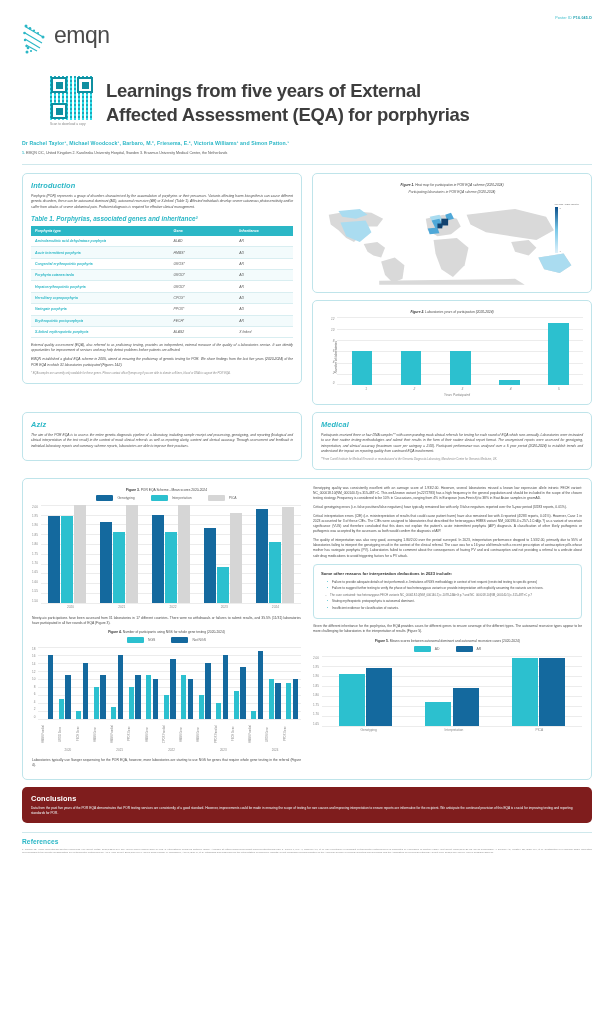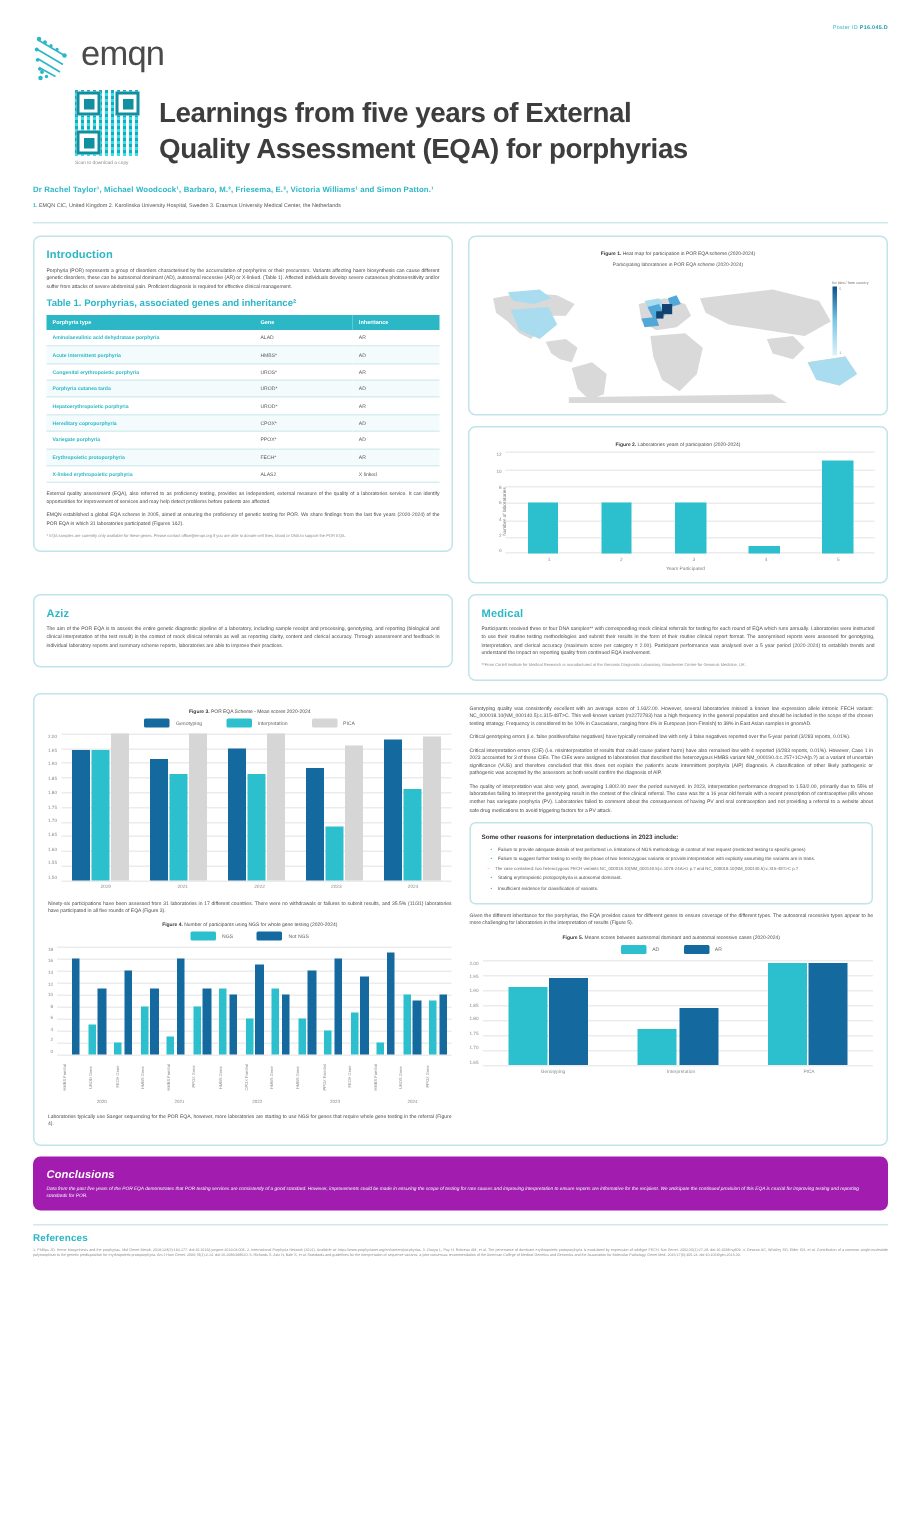--- a/index.html
+++ b/index.html
@@ -12,40 +12,40 @@
   .poster{width:614px;height:1024px;position:relative;background:#fff;padding:0;box-sizing:border-box;}
 
   
   .header{padding:14px 22px 0 22px;position:relative;}
   .poster-id{position:absolute;right:22px;top:16px;font-size:3.6px;color:#2bb7c6;letter-spacing:.2px;}
   .poster-id b{color:#1c9fae;font-weight:700;}
   .logo-row{display:flex;align-items:flex-start;gap:6px;margin-top:10px;}
   .logo-mark{width:26px;height:30px;position:relative;flex:0 0 auto;}
   .logo-word{font-size:23px;font-weight:500;color:#4a4a4a;letter-spacing:-.5px;line-height:1;}
 
-  .title-row{display:flex;align-items:flex-start;gap:12px;margin-top:6px;padding-left:28px;}
+  .title-row{display:flex;align-items:flex-start;gap:12px;margin-top:22px;padding-left:28px;}
   .qr-wrap{width:44px;flex:0 0 auto;}
   .qr{width:44px;height:44px;background:
      repeating-linear-gradient(90deg,#1aa9bb 0 2px,#fff 2px 4px),
      repeating-linear-gradient(0deg,#1aa9bb 0 2px,transparent 2px 4px);
      background-blend-mode:screen;position:relative;}
   .qr .corner{position:absolute;width:12px;height:12px;border:2.5px solid #0f8fa0;background:#fff;}
   .qr .corner i{position:absolute;inset:2.5px;background:#0f8fa0;display:block;}
   .qr .c1{top:1px;left:1px;} .qr .c2{top:1px;right:1px;} .qr .c3{bottom:1px;left:1px;}
   .qr-cap{font-size:3.2px;color:#8a8a8a;margin-top:2px;}
   .main-title{font-size:18.5px;line-height:1.28;font-weight:700;color:#3d3d3d;letter-spacing:-.3px;padding-top:3px;}
 
   .authors{margin-top:14px;font-size:5.2px;color:#2bb7c6;font-weight:600;letter-spacing:.1px;}
   .affil{margin-top:5px;font-size:3.6px;color:#555;}
   .affil b{color:#2bb7c6;}
 
   .rule{height:1px;background:#cfe8ec;margin:9px 22px 0 22px;}
 
   
-  .cols{display:flex;gap:10px;padding:8px 22px 0 22px;align-items:flex-start;}
+  .cols{display:flex;gap:10px;padding:8px 22px 0 22px;align-items:flex-start;font-style:italic;}
   .col{width:50%;display:flex;flex-direction:column;gap:7px;}
 
   .card{border:1px solid #bfe4ea;border-radius:5px;padding:7px 8px;background:#fff;box-sizing:border-box;}
   h2{font-size:7.4px;color:#2bb7c6;margin:0 0 4px 0;font-weight:700;letter-spacing:.1px;}
   p.body{font-size:3.35px;line-height:1.52;margin:0 0 4px 0;color:#4a4a4a;text-align:justify;}
   p.foot{font-size:2.7px;line-height:1.5;color:#8d8d8d;margin:3px 0 0 0;}
 
   
   h3.tabtitle{font-size:6.4px;color:#2bb7c6;margin:5px 0 4px 0;font-weight:700;}
   table.t1{width:100%;border-collapse:collapse;font-size:3.5px;table-layout:fixed;}
@@ -96,21 +96,21 @@
   .callout{border:1px solid #bfe4ea;border-radius:4px;padding:6px 7px;margin-top:5px;}
   .callout h4{font-size:4.2px;margin:0 0 4px 0;color:#333;font-weight:700;}
   ul.bul{margin:0;padding-left:7px;}
   ul.bul li{font-size:3.1px;line-height:1.5;color:#4a4a4a;margin-bottom:2px;list-style:none;position:relative;padding-left:4px;}
   ul.bul li:before{content:"•";position:absolute;left:-1px;color:#2bb7c6;}
   ul.sub{margin:2px 0 2px 0;padding-left:5px;}
   ul.sub li{font-size:2.9px;color:#6d6d6d;list-style:none;position:relative;padding-left:4px;line-height:1.45;}
   ul.sub li:before{content:"–";position:absolute;left:-1px;color:#9a9a9a;}
 
   
-  .concl{background:#a21caf;color:#fff;border-radius:5px;padding:7px 9px;margin:7px 22px 0 22px;font-style:italic;}
+  .concl{background:#7f1d1d;color:#fff;border-radius:5px;padding:7px 9px;margin:7px 22px 0 22px;}
   .concl h2{color:#fff;margin-bottom:3px;}
   .concl p{font-size:3.2px;line-height:1.5;margin:0;color:#f2fcfd;}
 
   
   .refs{margin:9px 22px 0 22px;border-top:1px solid #cfe8ec;padding-top:5px;}
   .refs h2{font-size:6.6px;margin-bottom:3px;}
   .refs p{font-size:2.45px;line-height:1.45;color:#8d8d8d;margin:0;text-align:justify;}
 </style>
 </head>
 <body>
@@ -160,21 +160,21 @@
               <i></i>
             </span>
           <span class="corner c3">
               <i></i>
             </span>
         </div>
         <div class="qr-cap">Scan to download a copy</div>
       </div>
       <div class="main-title">
         <div>Learnings from five years of External</div>
-        <div>Quality Assessment (EQA) for porphyrias</div>
+        <div>Affected Assessment (EQA) for porphyrias</div>
       </div>
     </div>
 
     <div class="authors">Dr Rachel Taylor¹, Michael Woodcock¹, Barbaro, M.², Friesema, E.³, Victoria Williams¹ and Simon Patton.¹</div>
     <div class="affil">
       <b>1.</b>
       <span>EMQN CIC, United Kingdom 2. Karolinska University Hospital, Sweden 3. Erasmus University Medical Center, the Netherlands</span>
     </div>
   </div>
 

